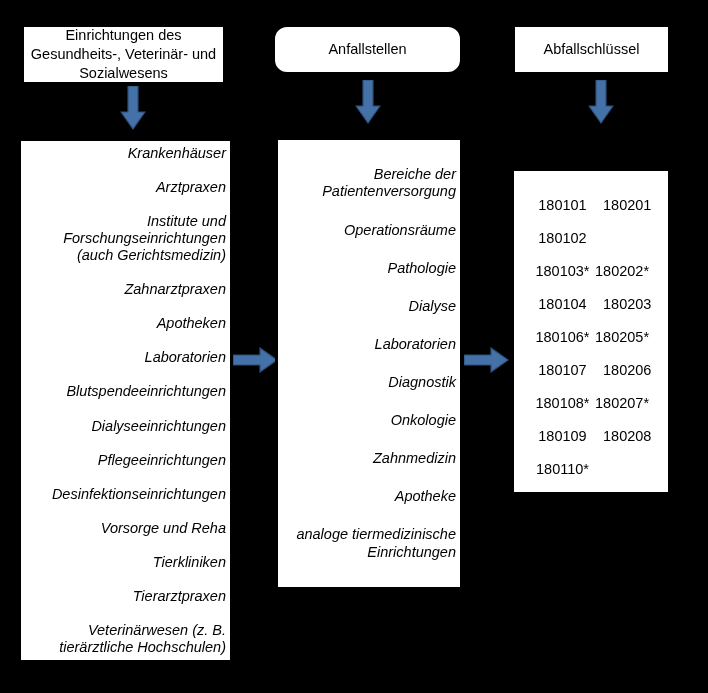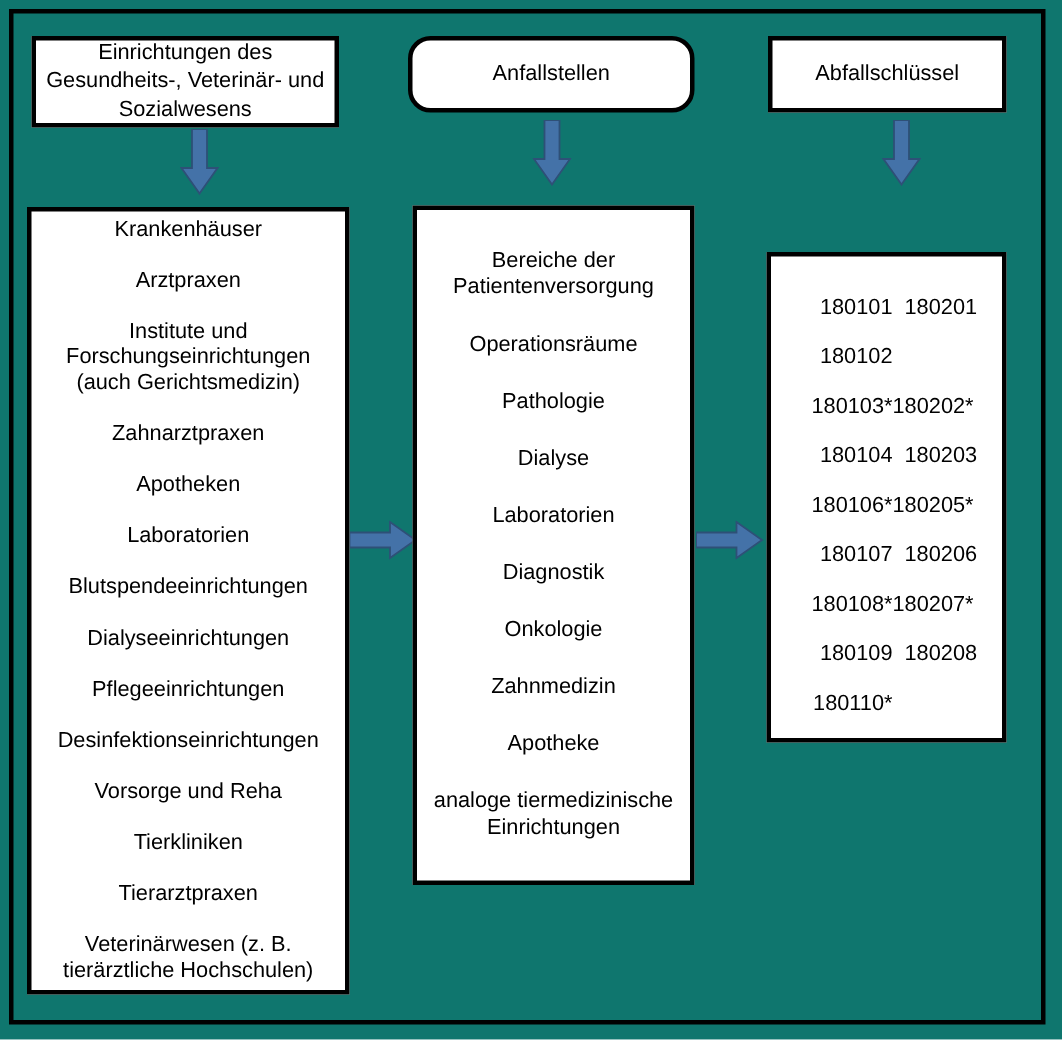--- a/index.html
+++ b/index.html
@@ -8,21 +8,21 @@
     background: #ffffff;
   }
   body {
     font-family: "Liberation Sans", sans-serif;
     color: #000000;
   }
   #canvas {
     position: relative;
     width: 708px;
     height: 693px;
-    background: #0f766e;
+    background: #000000;
     overflow: hidden;
   }
   .outer-frame {
     position: absolute;
     left: 6px;
     top: 6px;
     width: 691px;
     height: 677px;
     border: 3px solid #000000;
     box-sizing: border-box;
@@ -65,43 +65,44 @@
     display: flex;
     flex-direction: column;
     align-items: center;
     justify-content: center;
     height: 100%;
     width: 100%;
     padding: 2px 4px;
     box-sizing: border-box;
   }
   .list-item {
-    text-align: center;
+    text-align: right;
     line-height: 1.18;
     font-size: 14.5px;
     width: 100%;
+    font-style: italic;
   }
   #box-einrichtungen-list .list-item { margin: 8.5px 0; }
   #box-anfallstellen-list .list-item { margin: 10.5px 0; }
 
   
   .code-table {
     position: absolute;
     left: 16px;
     top: 17px;
     border-collapse: collapse;
   }
   .code-table td {
     font-size: 14.5px;
     padding: 0;
     height: 33px;
     vertical-align: middle;
     white-space: pre;
   }
-  .code-table td.col-a { width: 65px; text-align: right; }
+  .code-table td.col-a { width: 65px; text-align: center; }
   .code-table td.col-b { text-align: left; }
   .code-table td.col-b.indent { padding-left: 8px; }
 
   
   .arrow-down {
     position: absolute;
     width: 26px;
     height: 44px;
   }
   .arrow-right {

